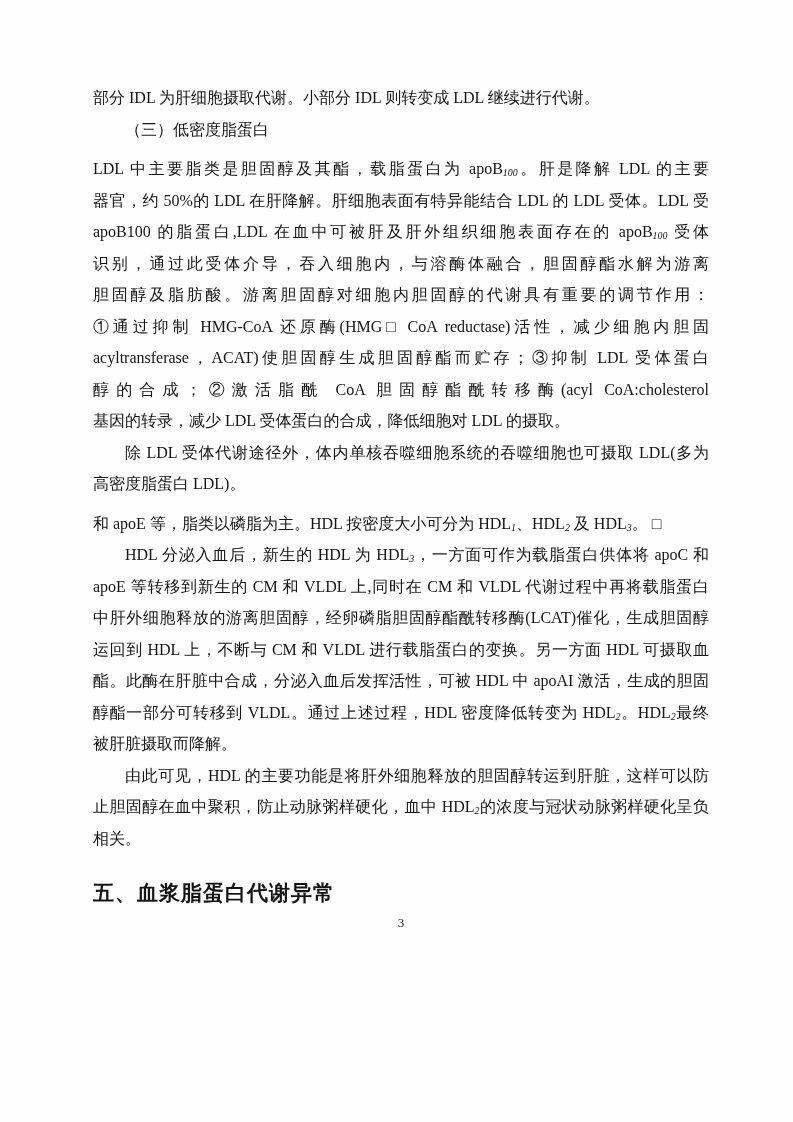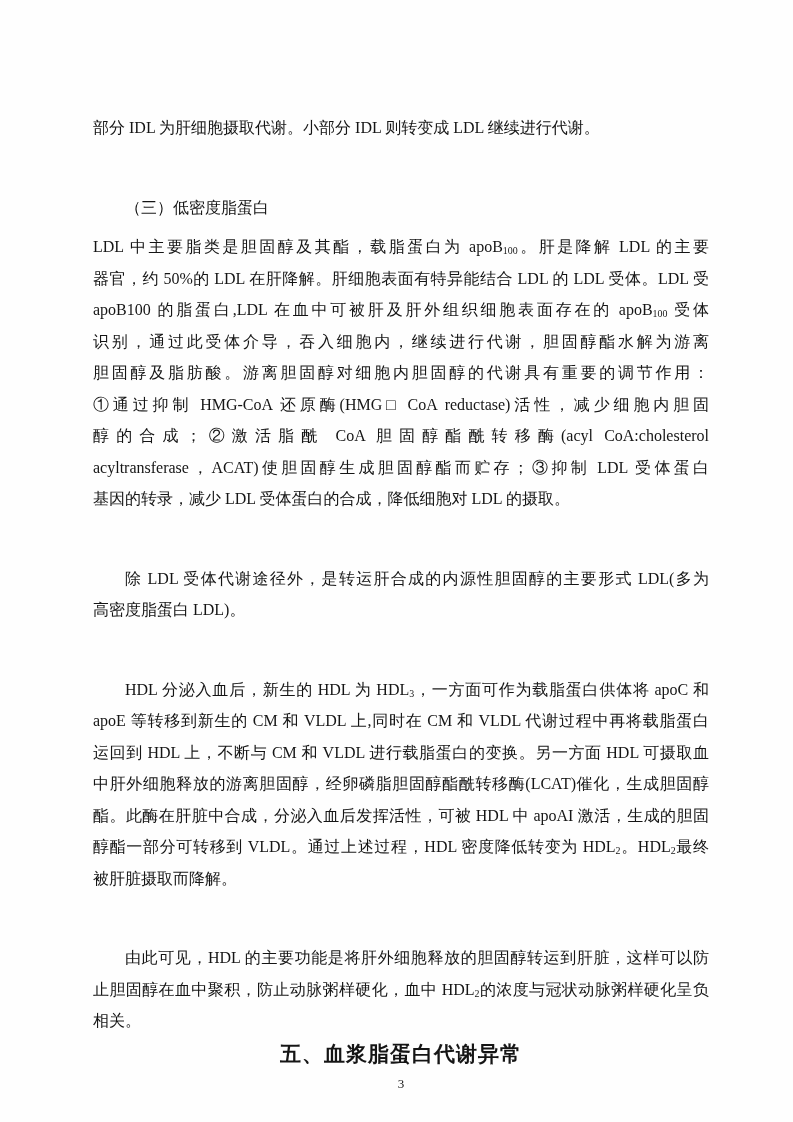--- a/index.html
+++ b/index.html
@@ -8,49 +8,49 @@
     background: #ffffff;
   }
   .page {
     position: relative;
     width: 793px;
     height: 1122px;
     background: #fefefe;
     color: #151515;
     font-family: "Liberation Serif", "DejaVu Serif", serif;
     box-sizing: border-box;
-    padding: 112px 84px 0 93px;
+    padding: 82px 84px 0 93px;
     overflow: hidden;
   }
   .para { margin: 0; }
   .para.spaced { margin-top: 8px; }
   .line {
     font-size: 16px;
     line-height: 31.5px;
     height: 31.5px;
     overflow: hidden;
     text-align: left;
     white-space: normal;
   }
   .line.just {
     text-align: justify;
     text-align-last: justify;
   }
-  .line.indent { text-indent: 2em; margin-top: 48px; }
+  .line.indent { text-indent: 2em; }
   sub {
     font-size: 0.62em;
     line-height: 0;
     vertical-align: -0.25em;
+    font-style: italic;
   }
   .section-heading {
-    margin-top: 1px;
+    margin-top: 23px;
     font-size: 21px;
     font-weight: bold;
     line-height: 32px;
-    text-align: center;
     letter-spacing: 1px;
   }
   .page-number {
     margin-top: 6px;
     font-size: 13px;
     text-align: center;
   }
 </style>
 </head>
 <body>
@@ -60,38 +60,39 @@
       <div class="para body">
         <div class="line">部分 IDL 为肝细胞摄取代谢。小部分 IDL 则转变成 LDL 继续进行代谢。</div>
       </div>
       <div class="para subheading">
         <div class="line indent">（三）低密度脂蛋白</div>
       </div>
       <div class="para body spaced">
         <div class="line just">LDL 中主要脂类是胆固醇及其酯，载脂蛋白为 apoB<sub>100</sub>。肝是降解 LDL 的主要</div>
         <div class="line just">器官，约 50%的 LDL 在肝降解。肝细胞表面有特异能结合 LDL 的 LDL 受体。LDL 受</div>
         <div class="line just">apoB100 的脂蛋白,LDL 在血中可被肝及肝外组织细胞表面存在的 apoB<sub>100</sub> 受体</div>
-        <div class="line just">识别，通过此受体介导，吞入细胞内，继续进行代谢，胆固醇酯水解为游离</div>
+        <div class="line just">识别，通过此受体介导，吞入细胞内，与溶酶体融合，胆固醇酯水解为游离</div>
         <div class="line just">胆固醇及脂肪酸。游离胆固醇对细胞内胆固醇的代谢具有重要的调节作用：</div>
         <div class="line just">①通过抑制 HMG-CoA 还原酶(HMG□ CoA reductase)活性，减少细胞内胆固</div>
+        <div class="line just">acyltransferase，ACAT)使胆固醇生成胆固醇酯而贮存；③抑制 LDL 受体蛋白</div>
         <div class="line just">醇的合成；②激活脂酰 CoA 胆固醇酯酰转移酶(acyl CoA:cholesterol</div>
-        <div class="line just">acyltransferase，ACAT)使胆固醇生成胆固醇酯而贮存；③抑制 LDL 受体蛋白</div>
         <div class="line">基因的转录，减少 LDL 受体蛋白的合成，降低细胞对 LDL 的摄取。</div>
       </div>
       <div class="para body">
-        <div class="line indent just">除 LDL 受体代谢途径外，是转运肝合成的内源性胆固醇的主要形式 LDL(多为</div>
+        <div class="line indent just">除 LDL 受体代谢途径外，体内单核吞噬细胞系统的吞噬细胞也可摄取 LDL(多为</div>
         <div class="line">高密度脂蛋白 LDL)。</div>
       </div>
       <div class="para body spaced">
+        <div class="line">和 apoE 等，脂类以磷脂为主。HDL 按密度大小可分为 HDL<sub>1</sub>、HDL<sub>2</sub> 及 HDL<sub>3</sub>。 □</div>
       </div>
       <div class="para body">
         <div class="line indent just">HDL 分泌入血后，新生的 HDL 为 HDL<sub>3</sub>，一方面可作为载脂蛋白供体将 apoC 和</div>
         <div class="line just">apoE 等转移到新生的 CM 和 VLDL 上,同时在 CM 和 VLDL 代谢过程中再将载脂蛋白</div>
+        <div class="line just">中肝外细胞释放的游离胆固醇，经卵磷脂胆固醇酯酰转移酶(LCAT)催化，生成胆固醇</div>
         <div class="line just">运回到 HDL 上，不断与 CM 和 VLDL 进行载脂蛋白的变换。另一方面 HDL 可摄取血</div>
-        <div class="line just">中肝外细胞释放的游离胆固醇，经卵磷脂胆固醇酯酰转移酶(LCAT)催化，生成胆固醇</div>
         <div class="line just">酯。此酶在肝脏中合成，分泌入血后发挥活性，可被 HDL 中 apoAI 激活，生成的胆固</div>
         <div class="line just">醇酯一部分可转移到 VLDL。通过上述过程，HDL 密度降低转变为 HDL<sub>2</sub>。HDL<sub>2</sub>最终</div>
         <div class="line">被肝脏摄取而降解。</div>
       </div>
       <div class="para body">
         <div class="line indent just">由此可见，HDL 的主要功能是将肝外细胞释放的胆固醇转运到肝脏，这样可以防</div>
         <div class="line just">止胆固醇在血中聚积，防止动脉粥样硬化，血中 HDL<sub>2</sub>的浓度与冠状动脉粥样硬化呈负</div>
         <div class="line">相关。</div>
       </div>
     </div>

